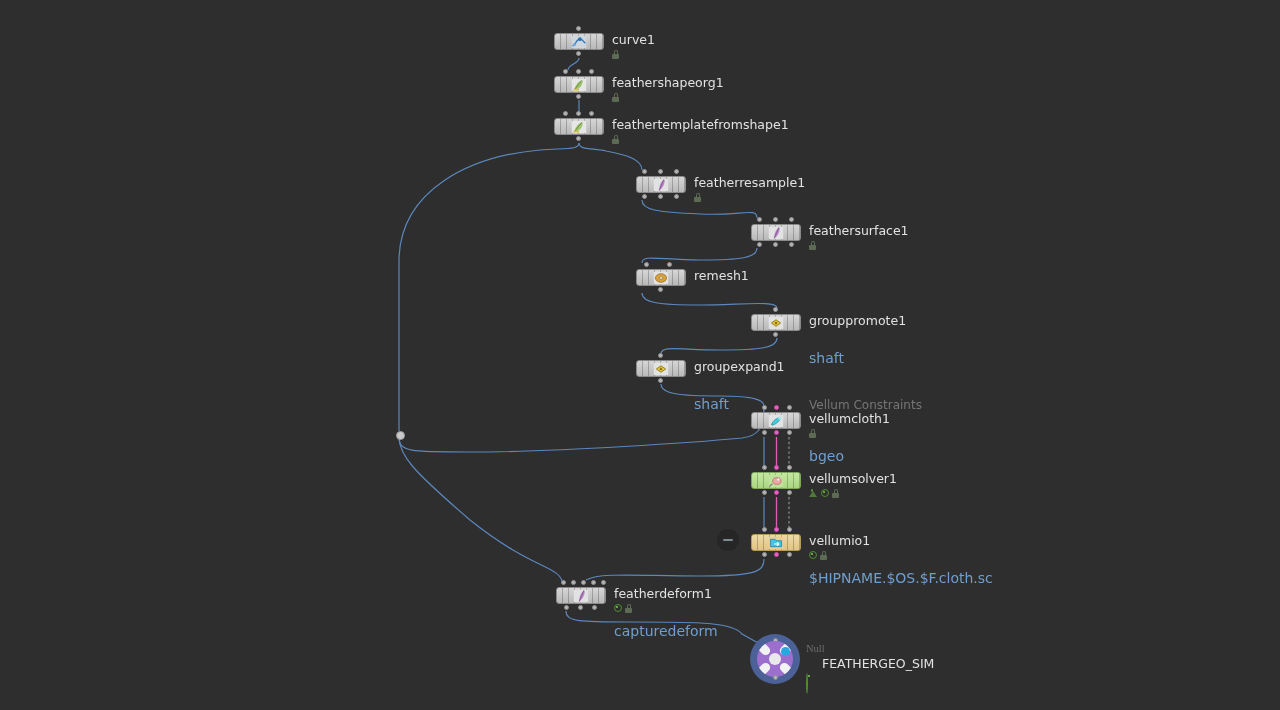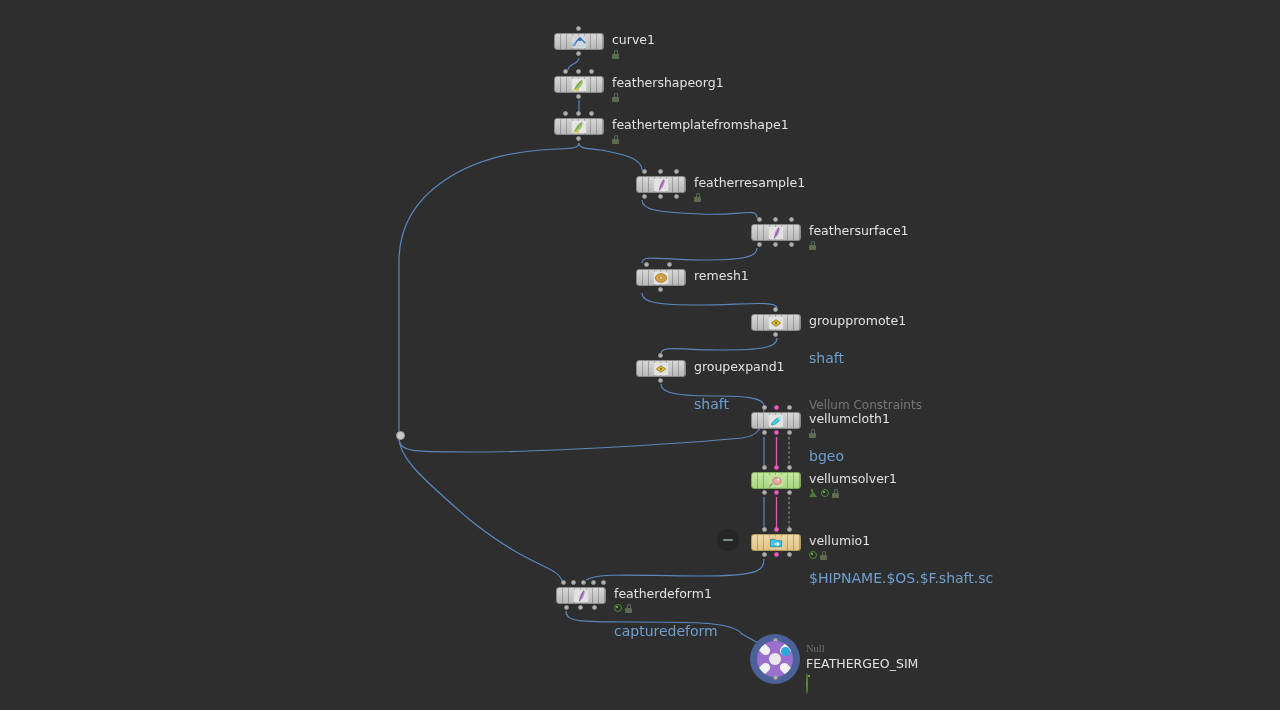--- a/index.html
+++ b/index.html
@@ -70,21 +70,21 @@
   .bubble span{display:block;width:10px;height:2.5px;background:#7f8a8f;border-radius:1px;}
 
   
   .nullnode{position:absolute;width:50px;height:50px;border-radius:50%;
      background:#4b6198;display:flex;align-items:center;justify-content:center;}
   .nullnode .inner{width:36px;height:36px;border-radius:50%;background:#9c6fcf;position:relative;overflow:hidden;}
   .nullnode .inner .blade{position:absolute;width:15px;height:9px;border-radius:5px;background:#f2f2f2;}
   .nullnode .inner .hub{position:absolute;left:50%;top:50%;transform:translate(-50%,-50%);
      width:12px;height:12px;border-radius:50%;background:#e9e9e9;}
   .nullnode .inner .blue{position:absolute;right:3px;top:6px;width:9px;height:9px;border-radius:50%;background:#29a8e0;}
-  .nulllabel{position:absolute;left:56px;top:22px;color:#e2e2e2;font-size:12.5px;white-space:nowrap;}
+  .nulllabel{position:absolute;left:72px;top:22px;color:#e2e2e2;font-size:12.5px;white-space:nowrap;}
   .nulltype{position:absolute;left:56px;top:9px;color:#6e6e6e;font-size:10.5px;white-space:nowrap;font-family:Liberation Serif, serif;}
   .nullflags{position:absolute;left:56px;top:40px;}
 
   
   .art{position:absolute;left:0;top:0;width:100%;height:100%;}
 </style>
 </head>
 <body>
 
 <div id="graph">
@@ -384,21 +384,21 @@
     <div class="dot tout pink" style="left:23px;"></div>
     <div class="dot tout" style="left:36px;"></div>
     <div class="nlabel">vellumio1</div>
     <div class="flags">
       <span class="disp"></span>
       <span class="lock">
           <b></b>
           <i></i>
         </span>
     </div>
-    <div class="nsub">$HIPNAME.$OS.$F.shaft.sc</div>
+    <div class="nsub">$HIPNAME.$OS.$F.cloth.sc</div>
   </div>
 
   <div class="bubble" style="left:717px;top:529px;">
     <span></span>
   </div>
 
   <div class="node" style="left:556px;top:587px;">
     <div class="dot tin" style="left:5px;"></div>
     <div class="dot tin" style="left:15px;"></div>
     <div class="dot tin" style="left:25px;"></div>

